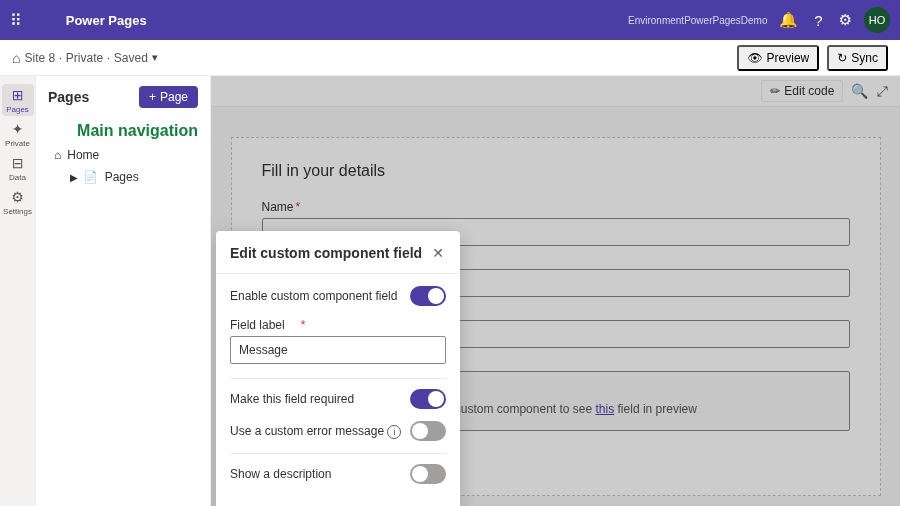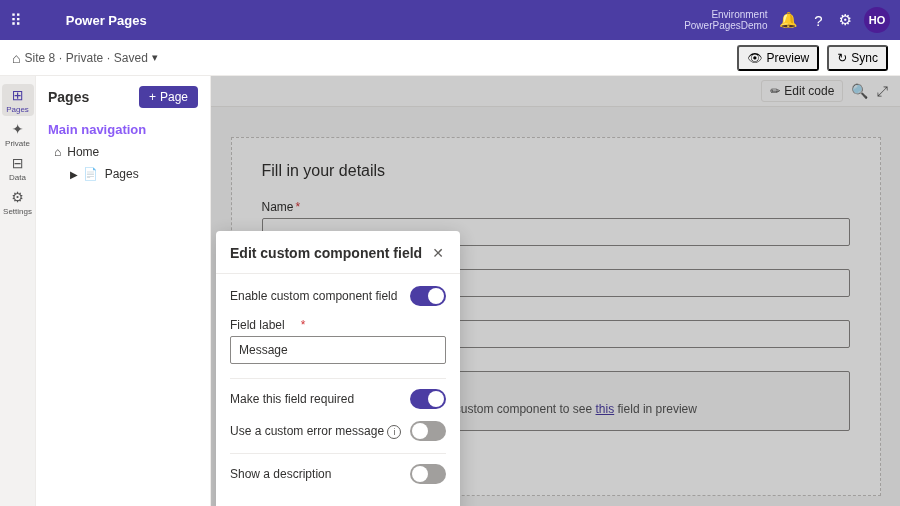--- a/index.html
+++ b/index.html
@@ -11,21 +11,21 @@
       height: 40px;
       display: flex;
       align-items: center;
       padding: 0 10px;
       color: white;
       justify-content: space-between;
     }
     .top-nav-left { display: flex; align-items: center; gap: 8px; }
     .top-nav-logo { font-size: 13px; font-weight: 600; color: white; padding-left: 36px; }
     .top-nav-right { display: flex; align-items: center; gap: 8px; font-size: 12px; }
-    .env-label { display: flex; flex-direction: column; align-items: flex-end; font-size: 10px; color: #d9d6f5; }
+    .env-label { display: flex; flex-direction: row; align-items: flex-start; font-size: 10px; color: #d9d6f5; }
     .nav-icon { color: white; font-size: 15px; cursor: pointer; padding: 4px; }
 
     
     .second-nav {
       background: white;
       height: 36px;
       display: flex;
       align-items: center;
       padding: 0 12px;
       border-bottom: 1px solid #edebe9;
@@ -91,21 +91,21 @@
       border: none;
       border-radius: 4px;
       padding: 4px 10px;
       font-size: 12px;
       cursor: pointer;
       display: flex;
       align-items: center;
       gap: 4px;
     }
     .nav-section { padding: 8px 12px 4px; }
-    .nav-section-title { font-size: 13px; font-weight: 600; color: #8b5cf6; margin-bottom: 4px; }
+    .nav-section-title { font-size: 16px; font-weight: 600; color: #15803d; margin-bottom: 4px; text-align: right; }
     .nav-item {
       display: flex;
       align-items: center;
       gap: 6px;
       padding: 4px 6px;
       cursor: pointer;
       border-radius: 3px;
       font-size: 12px;
       color: #323130;
     }
@@ -330,21 +330,21 @@
     <span class="top-nav-logo">Power Pages</span>
   </div>
   <div class="top-nav-right">
     <div class="env-label">
       <span>Environment</span>
       <span>PowerPagesDemo</span>
     </div>
     <span class="nav-icon">🔔</span>
     <span class="nav-icon">?</span>
     <span class="nav-icon">⚙</span>
-    <span style="background:#4c1d95; color:white; border-radius:50%; width:26px; height:26px; display:flex; align-items:center; justify-content:center; font-size:11px; font-weight:700; cursor:pointer;">HO</span>
+    <span style="background:#14532d; color:white; border-radius:50%; width:26px; height:26px; display:flex; align-items:center; justify-content:center; font-size:11px; font-weight:400; cursor:pointer;">HO</span>
   </div>
 </div>
 
 <div class="second-nav">
   <div class="second-nav-left">
     <span style="font-size:14px; cursor:pointer;">⌂</span>
     <span class="site-badge">
       <span>Site 8</span>
       <span> · <span>Private · Saved</span></span>
     </span>

